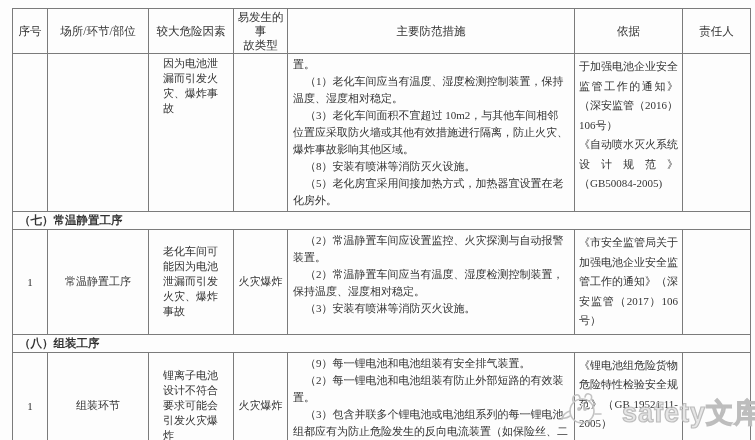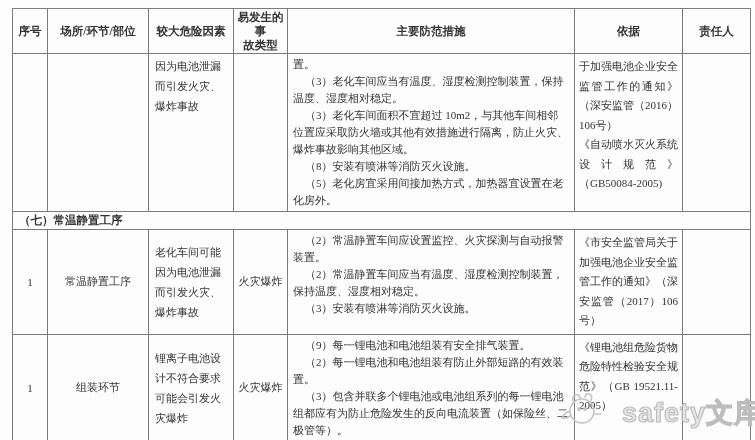--- a/index.html
+++ b/index.html
@@ -16,26 +16,26 @@
     position:absolute; left:12px; top:8px; width:738px;
     border-collapse:collapse; table-layout:fixed;
   }
   .risk-table td, .risk-table th {
     border:1px solid #7b7b7b;
     color:#333333;
     font-size:11px;
     overflow:hidden;
   }
   .risk-table th {
-    font-weight:bold; text-align:center; vertical-align:middle;
+    font-weight:normal; text-align:center; vertical-align:middle;
     font-size:11.5px; line-height:14px; padding:1px;
   }
   th.wrap2 { white-space:pre-line; }
   td.center { text-align:center; vertical-align:middle; padding:0 3px; }
-  td.hazard { text-align:left; vertical-align:middle; padding:2px 6px; line-height:20px; }
+  td.hazard { text-align:left; vertical-align:middle; padding:2px 14px; line-height:15px; }
   td.hazard.top { vertical-align:top; padding-top:2px; }
   td.measures { vertical-align:top; text-align:left; padding:2px 6px 2px 5px; line-height:17px; }
   td.measures p { text-indent:12px; }
   td.measures p.cont { text-indent:0; }
   td.basis { vertical-align:top; padding:3px 4px; line-height:19.5px; text-align:justify; }
   td.section-cell {
     font-weight:bold; text-align:left; vertical-align:middle;
     padding:1px 6px; font-size:11.5px;
   }
   tr.hdr  td, tr.hdr th { height:30px; }
@@ -85,21 +85,21 @@
       <th>责任人</th>
     </tr>
 
     <tr class="r1">
       <td class="center"></td>
       <td class="center"></td>
       <td class="hazard top">因为电池泄漏而引发火灾、爆炸事故</td>
       <td class="center"></td>
       <td class="measures">
         <p class="cont">置。</p>
-        <p>（3）老化车间应当有温度、湿度检测控制装置，保持温度、湿度相对稳定。</p>
+        <p>（1）老化车间应当有温度、湿度检测控制装置，保持温度、湿度相对稳定。</p>
         <p>（3）老化车间面积不宜超过 10m2，与其他车间相邻位置应采取防火墙或其他有效措施进行隔离，防止火灾、爆炸事故影响其他区域。</p>
         <p>（8）安装有喷淋等消防灭火设施。</p>
         <p>（5）老化房宜采用间接加热方式，加热器宜设置在老化房外。</p>
       </td>
       <td class="basis">
         <p>于加强电池企业安全监管工作的通知》（深安监管（2016）106号）</p>
         <p>《自动喷水灭火系统设计规范》（GB50084-2005)</p>
       </td>
       <td class="center"></td>
     </tr>
@@ -117,20 +117,23 @@
         <p>（2）常温静置车间应设置监控、火灾探测与自动报警装置。</p>
         <p>（2）常温静置车间应当有温度、湿度检测控制装置，保持温度、湿度相对稳定。</p>
         <p>（3）安装有喷淋等消防灭火设施。</p>
       </td>
       <td class="basis">
         <p>《市安全监管局关于加强电池企业安全监管工作的通知》（深安监管（2017）106号）</p>
       </td>
       <td class="center"></td>
     </tr>
 
+    <tr class="sec">
+      <td class="section-cell" colspan="7">（八）组装工序</td>
+    </tr>
 
     <tr class="r3">
       <td class="center">1</td>
       <td class="center">组装环节</td>
       <td class="hazard">锂离子电池设计不符合要求可能会引发火灾爆炸</td>
       <td class="center">火灾爆炸</td>
       <td class="measures">
         <p>（9）每一锂电池和电池组装有安全排气装置。</p>
         <p>（2）每一锂电池和电池组装有防止外部短路的有效装置。</p>
         <p>（3）包含并联多个锂电池或电池组系列的每一锂电池组都应有为防止危险发生的反向电流装置（如保险丝、二极管等）。</p>

